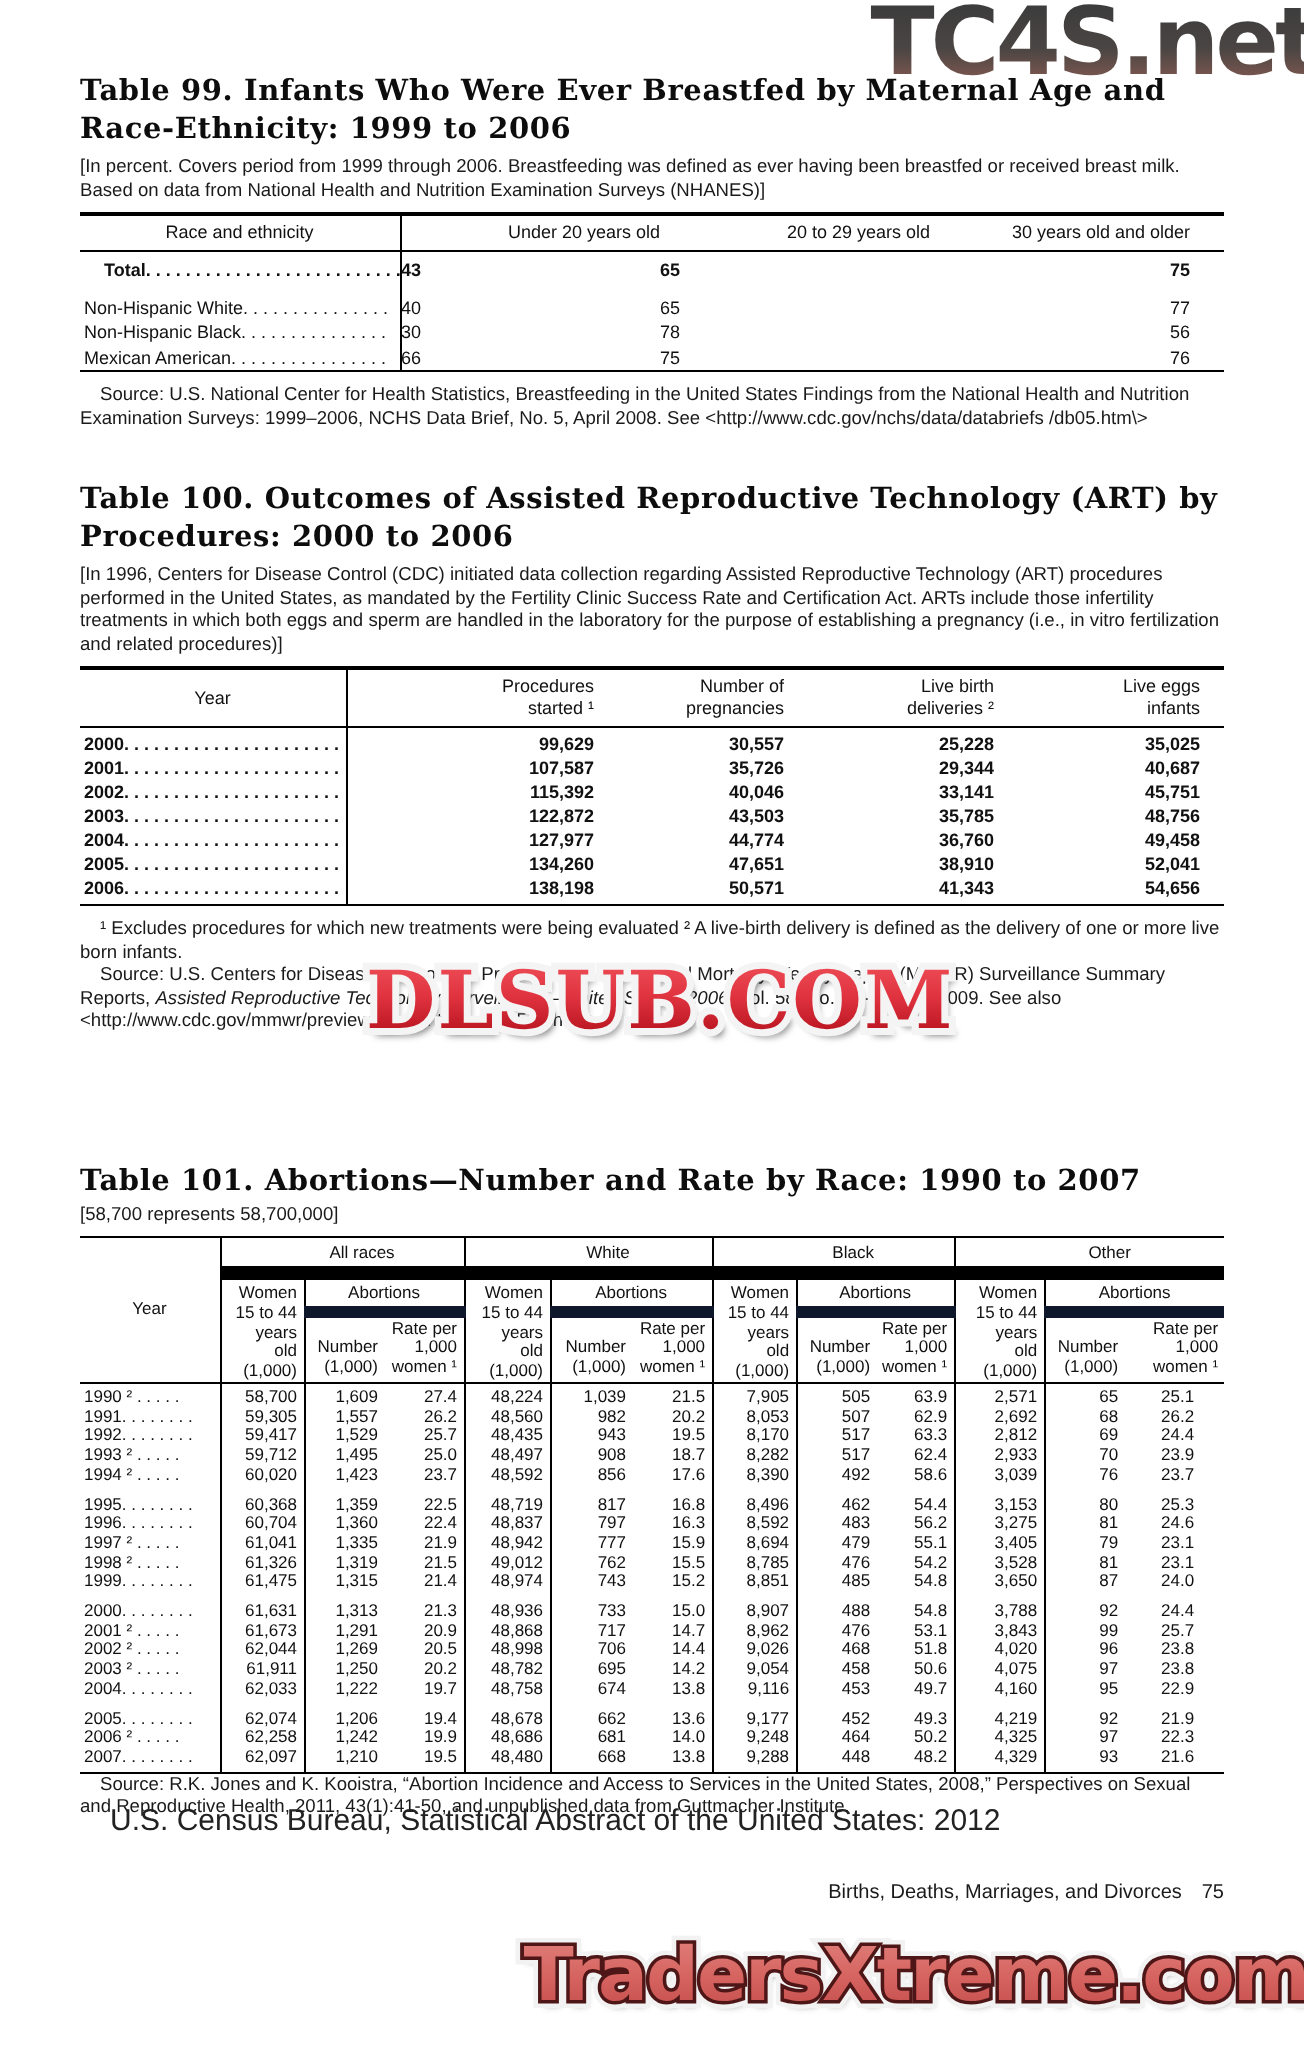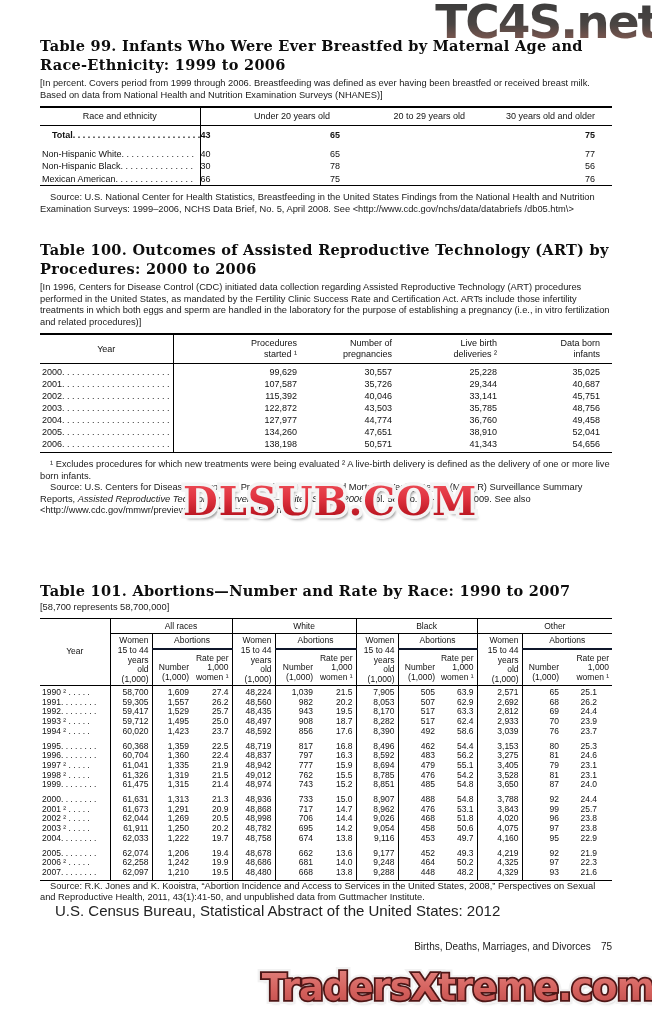--- a/index.html
+++ b/index.html
@@ -34,36 +34,36 @@
   .t99 tr.total td.lbl{padding-left:12px;}
   .t99 tr.total td{padding-top:3px;padding-bottom:2px;}
   .t99 tr.gap td{padding-top:4px;}
 
   
   .t100{margin-top:5px;border-top:2px solid #000;border-bottom:1.2px solid #000;font-size:9px;}
   .t100 th{font-size:9px;line-height:11px;border-bottom:1px solid #000;padding:3px 0;}
   .t100 .stubh{text-align:center;vertical-align:middle;border-right:1px solid #000;}
   .t100 .h-num{text-align:right;vertical-align:bottom;}
   .t100 .h-last{padding-right:12px;}
-  .t100 td{line-height:12px;}
+  .t100 td{line-height:12px;font-weight:bold;}
   .t100 td.lbl{text-align:left;padding-left:2px;border-right:1px solid #000;
                white-space:nowrap;overflow:hidden;}
   .t100 td.v{text-align:right;}
   .t100 td.vlast{text-align:right;padding-right:12px;}
   .t100 tbody tr:first-child td{padding-top:2px;}
   .t100 tbody tr:last-child td{padding-bottom:2px;}
 
   
   .t101{margin-top:5px;border-top:1.5px solid #000;border-bottom:1.2px solid #000;font-size:8.5px;}
   .t101 th{font-size:8.5px;line-height:9.8px;}
   .t101 .h-year{text-align:center;vertical-align:middle;border-right:1px solid #000;border-bottom:1px solid #000;}
-  .t101 .h-group{text-align:center;border-bottom:1px solid #000000;line-height:14px;padding-left:20px;}
+  .t101 .h-group{text-align:center;border-bottom:7px solid #000000;line-height:14px;padding-left:20px;}
   .t101 .h-women{text-align:right;vertical-align:top;padding:2px 3px 0 0;
                  border-right:1px solid #000;border-bottom:1px solid #000;}
-  .t101 .h-abort{text-align:center;vertical-align:top;line-height:13px;border-bottom:2px solid #0f172a;}
+  .t101 .h-abort{text-align:center;vertical-align:top;line-height:13px;border-bottom:6px solid #0f172a;}
   .t101 .h-num,.t101 .h-rate{text-align:right;vertical-align:bottom;padding:0 3px 2px 0;border-bottom:1px solid #000;}
   .t101 .gb{border-right:1.5px solid #000;}
   .t101 td{line-height:9.7px;}
   .t101 td.yr{text-align:left;padding-left:2px;border-right:1px solid #000;
               white-space:nowrap;overflow:hidden;}
   .t101 td.num{text-align:right;padding-right:3px;}
   .t101 td.br{border-right:1px solid #000;}
   .t101 td.pr15{padding-right:15px;}
   .t101 tr.gap td{padding-top:5px;}
   .t101 tbody tr:first-child td{padding-top:2px;}
@@ -188,21 +188,21 @@
         </colgroup>
       <thead>
         <tr>
           <th class="stubh">Year</th>
           <th class="h-num ml">Procedures
 started ¹</th>
           <th class="h-num ml">Number of
 pregnancies</th>
           <th class="h-num ml">Live birth
 deliveries ²</th>
-          <th class="h-num h-last ml">Data born
+          <th class="h-num h-last ml">Live eggs
 infants</th>
         </tr>
       </thead>
       <tbody>
           <tr>
             <td class="lbl">2000. . . . . . . . . . . . . . . . . . . . . .</td>
             <td class="v">99,629</td>
             <td class="v">30,557</td>
             <td class="v">25,228</td>
             <td class="vlast">35,025</td>

